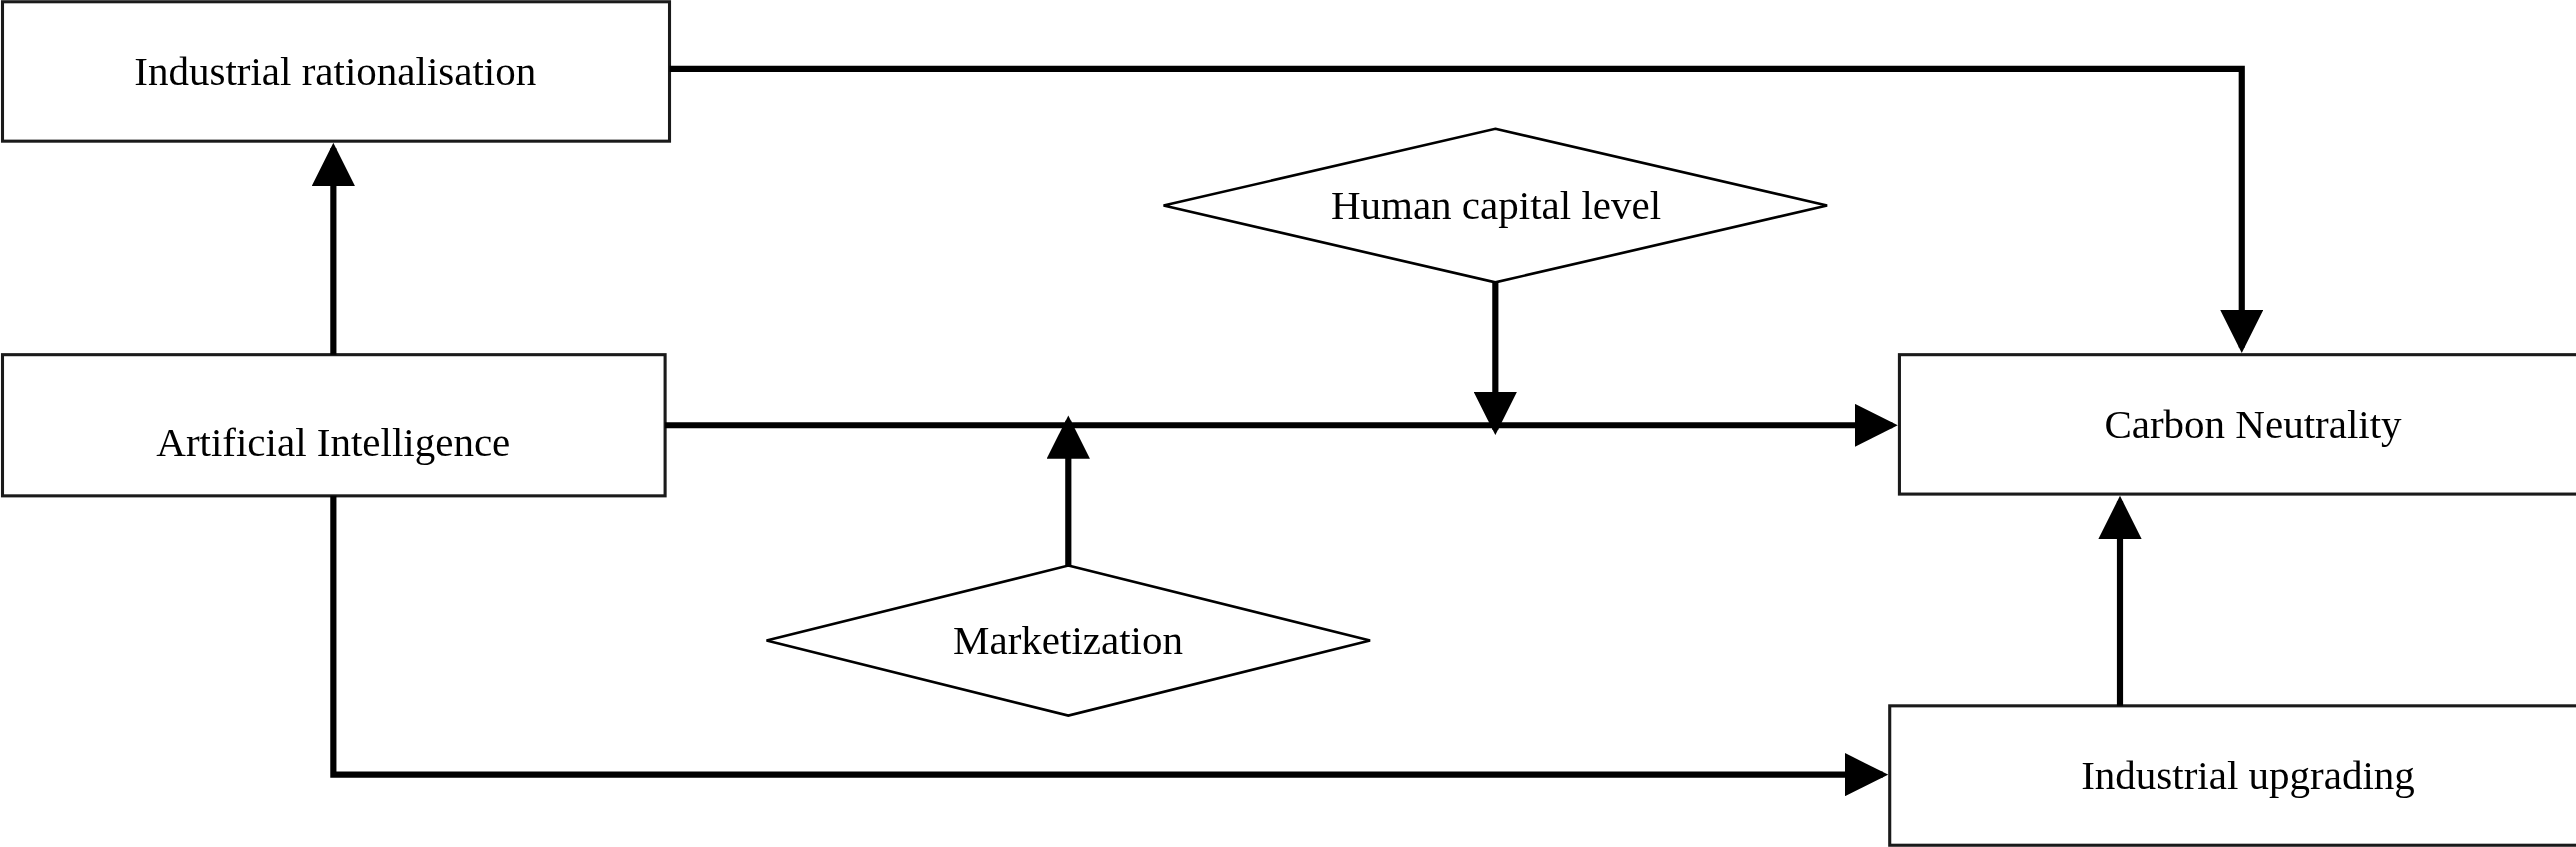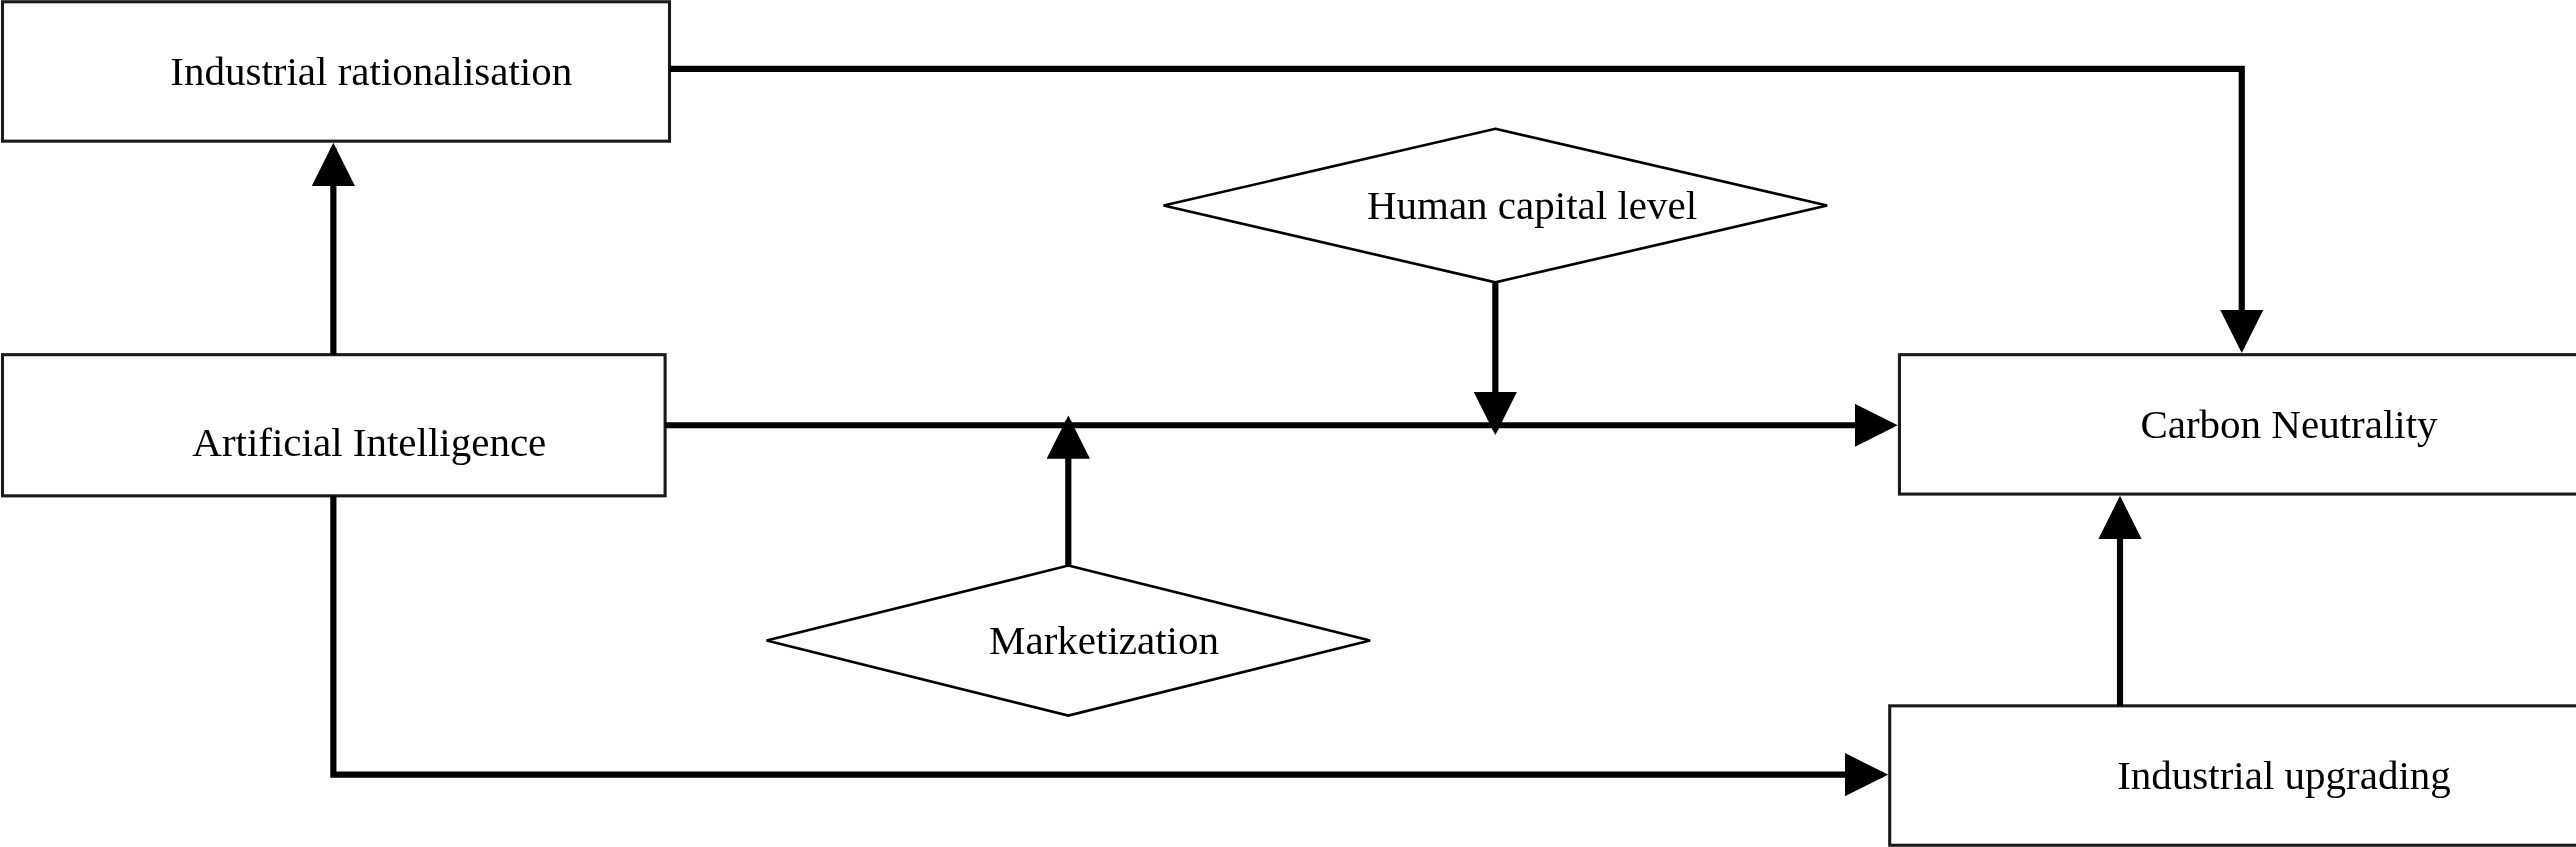--- a/index.html
+++ b/index.html
@@ -28,21 +28,20 @@
     display: flex;
     align-items: center;
     justify-content: center;
     text-align: center;
     color: #000000;
     font-family: "Liberation Serif", "DejaVu Serif", serif;
     font-size: 41px;
     line-height: 1.1;
     white-space: nowrap;
     pointer-events: none;
-    padding-left: 36px;
   }
   .hit-area {
     position: absolute;
     background: transparent;
   }
 </style>
 </head>
 <body>
 
 <div id="diagram-root">

